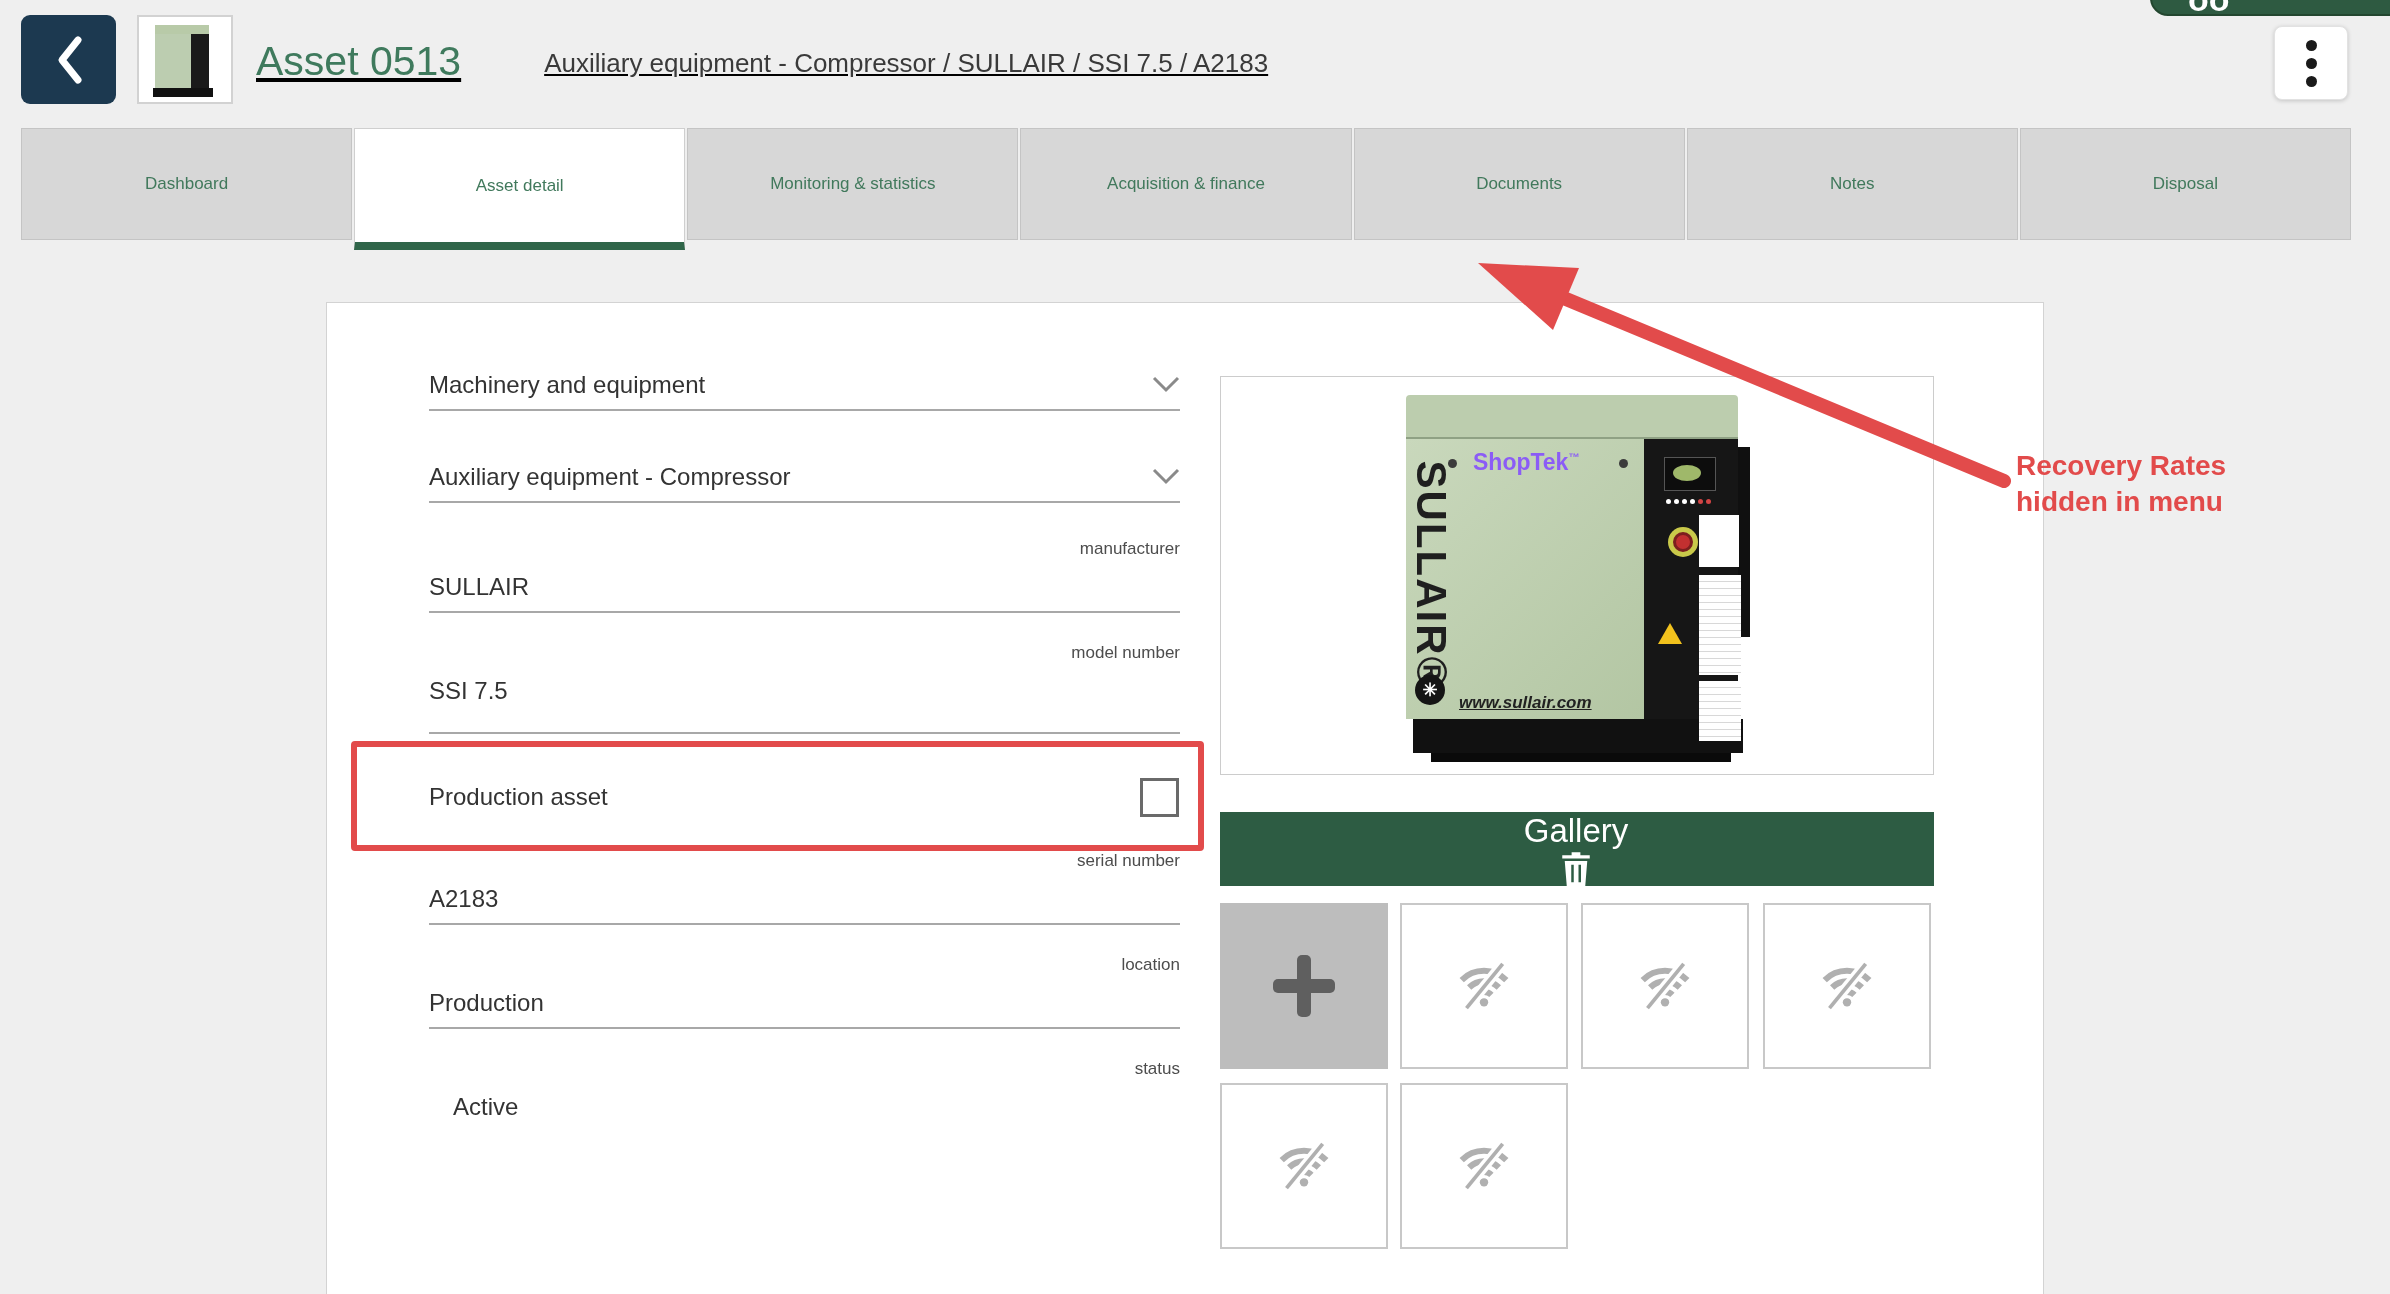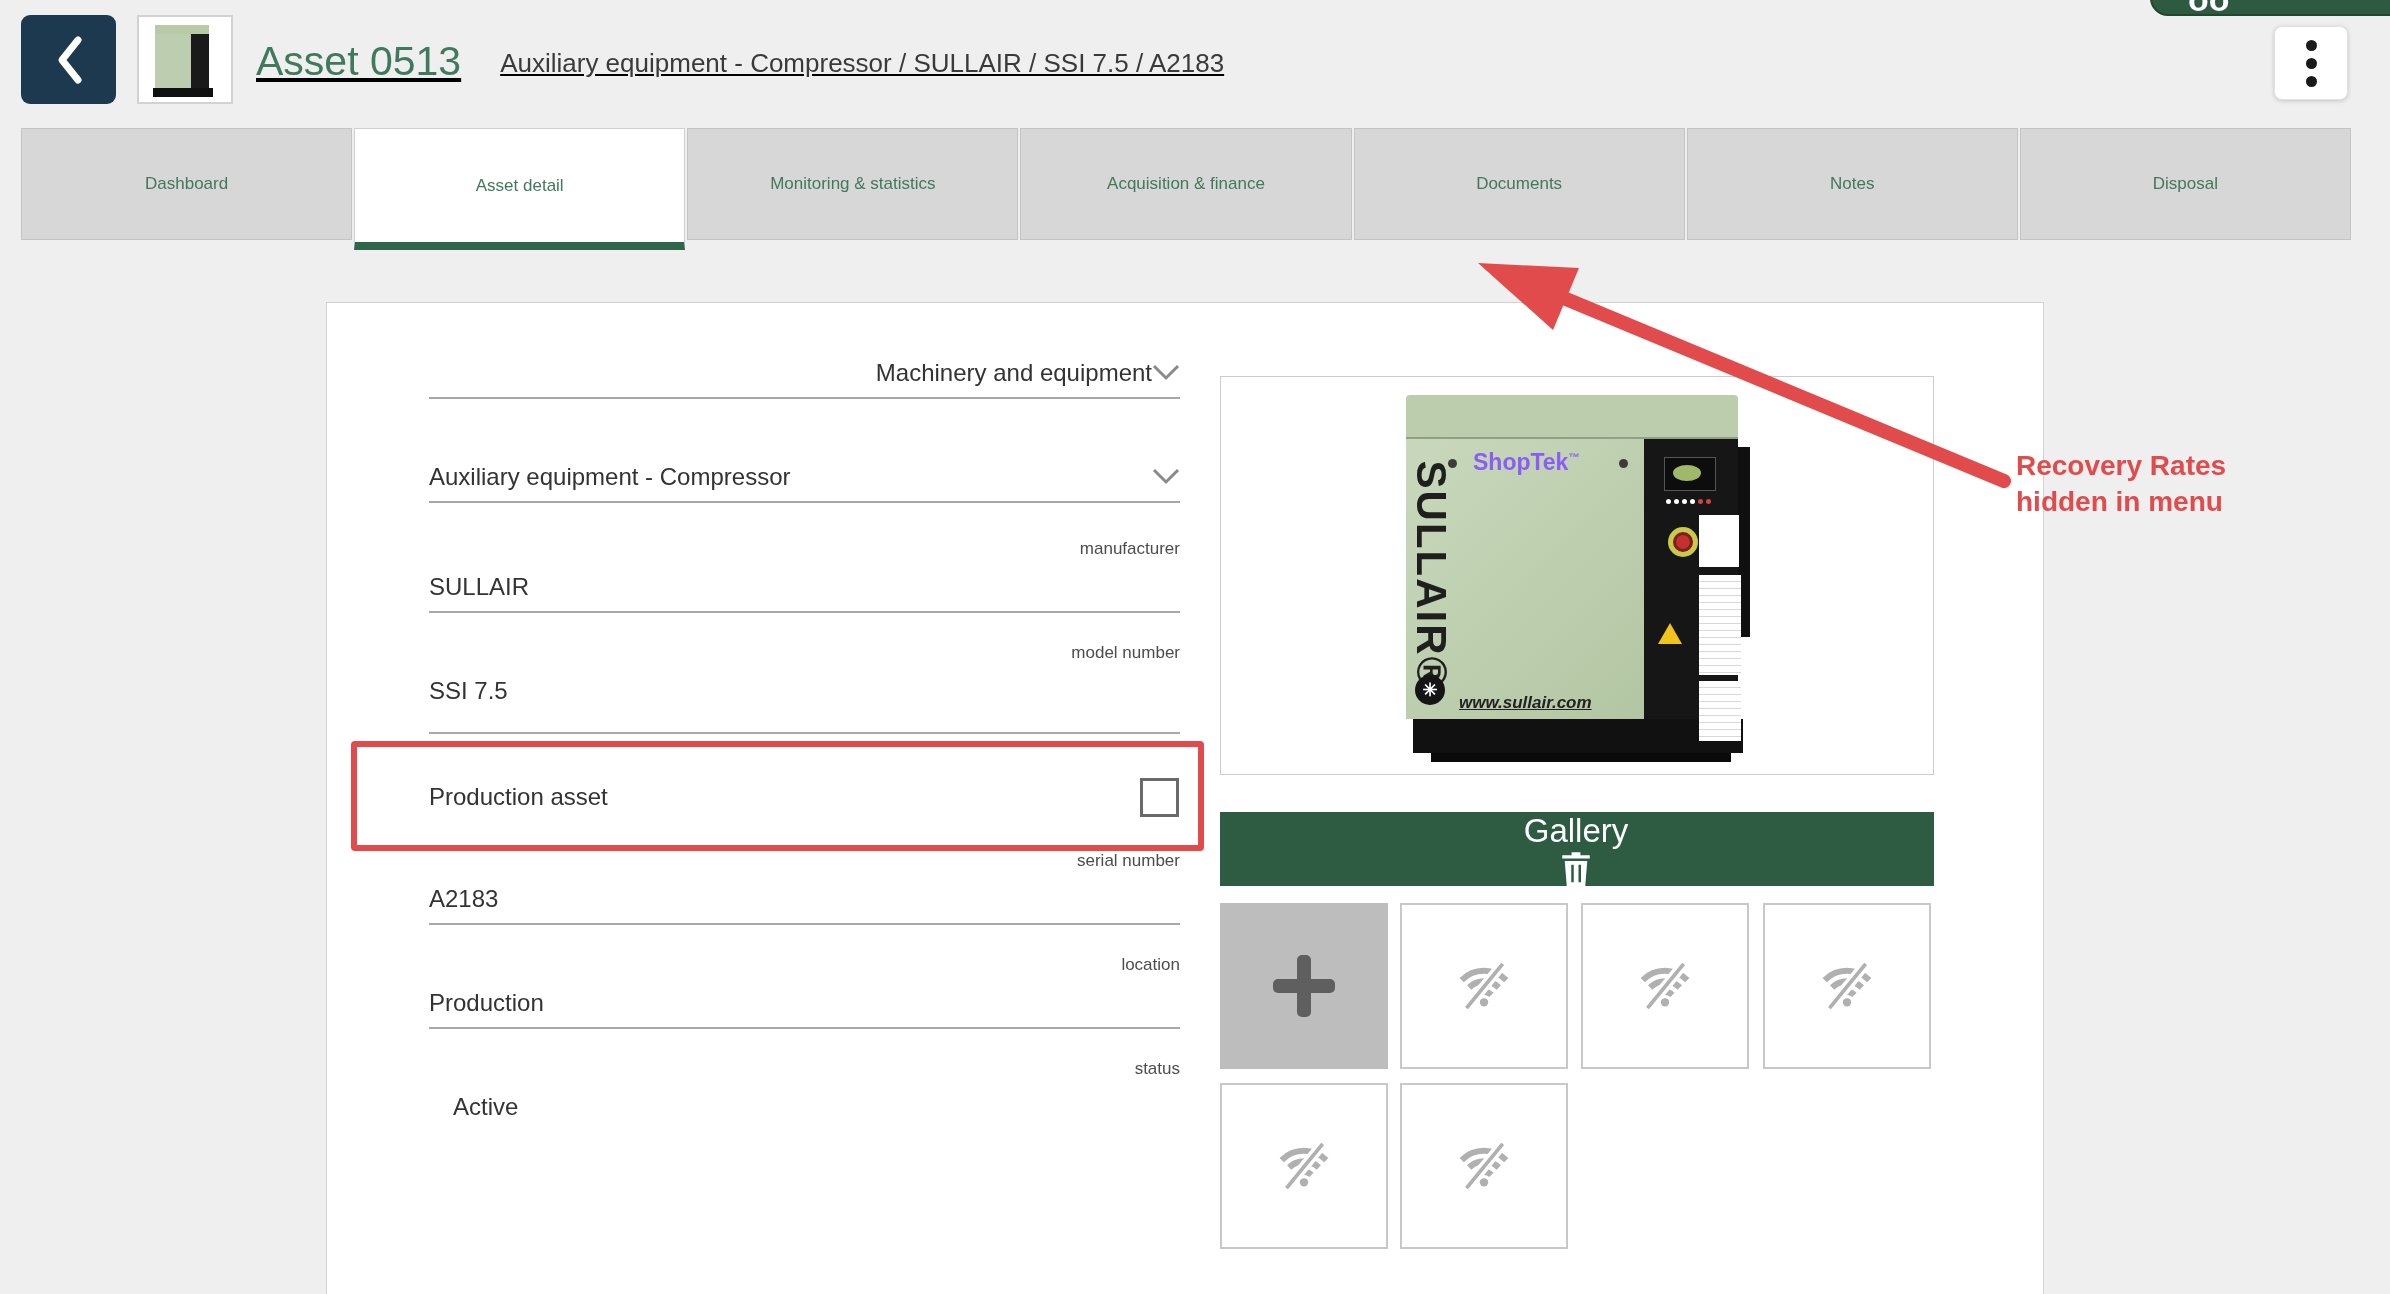--- a/index.html
+++ b/index.html
@@ -17,21 +17,21 @@
     background:#1c3950; border:none; border-radius:9px; cursor:pointer;
     display:flex; align-items:center; justify-content:center; }
   .asset-thumb { position:absolute; left:137px; top:15px; width:96px; height:89px;
     background:#ffffff; border:2px solid #d2d2d2; }
   .asset-thumb .t-lid  { position:absolute; left:16px; top:8px;  width:54px; height:9px;  background:#b8caa8; }
   .asset-thumb .t-door { position:absolute; left:16px; top:17px; width:36px; height:54px; background:#bccdb0; }
   .asset-thumb .t-panel{ position:absolute; left:52px; top:17px; width:18px; height:54px; background:#1a1a1a; }
   .asset-thumb .t-base { position:absolute; left:14px; top:71px; width:60px; height:9px;  background:#111111; }
   .title-wrap { position:absolute; left:256px; top:0; height:122px; display:flex; align-items:center; gap:39px;text-decoration:underline; }
   .page-title { font-size:41px; font-weight:400; color:#3f7a5d; }
-  .page-subtitle { font-size:26px; color:#3a3a3a; padding-top:4px; }
+  .page-subtitle { font-size:26px; color:#3a3a3a; padding-top:4px;margin-left:44px; }
   .kebab-btn { position:absolute; left:2274px; top:26px; width:74px; height:74px; background:#ffffff;
     border:1px solid #e2e2e2; border-radius:8px; box-shadow:0 1px 4px rgba(0,0,0,.18); cursor:pointer;
     display:flex; flex-direction:column; align-items:center; justify-content:center; gap:7px; }
   .kebab-btn i { width:11px; height:11px; border-radius:50%; background:#1a1a1a; }
 
   
   .tabs { position:absolute; left:21px; top:128px; width:2330px; height:112px; display:flex; gap:2px; }
   .tab { flex:1; background:#d7d7d7; border:1px solid #c4c4c4; color:#41795c; font-size:17px;
     display:flex; align-items:center; justify-content:center; cursor:pointer; }
   .tab.active { background:#ffffff; border-color:#cfcfcf; height:122px; border-bottom:8px solid #2f6549; }
@@ -144,21 +144,21 @@
     <div class="tab active">Asset detail</div>
     <div class="tab">Monitoring &amp; statistics</div>
     <div class="tab">Acquisition &amp; finance</div>
     <div class="tab">Documents</div>
     <div class="tab">Notes</div>
     <div class="tab">Disposal</div>
   </nav>
 
   <main class="card">
 
-    <div class="f-row select-row f-underline" style="top:56px;justify-content:flex-end;">
+    <div class="f-row select-row f-underline" style="top:68px;">
       <span class="f-value">Machinery and equipment</span>
       <svg width="28" height="18" viewBox="0 0 28 18">
         <path d="M2 2 L14 14 L26 2" stroke="#8a8a8a" stroke-width="3" fill="none"></path>
       </svg>
     </div>
 
     <div class="f-row select-row f-underline" style="top:160px;">
       <span class="f-value">Auxiliary equipment - Compressor</span>
       <svg width="28" height="18" viewBox="0 0 28 18">
         <path d="M2 2 L14 14 L26 2" stroke="#8a8a8a" stroke-width="3" fill="none"></path>

